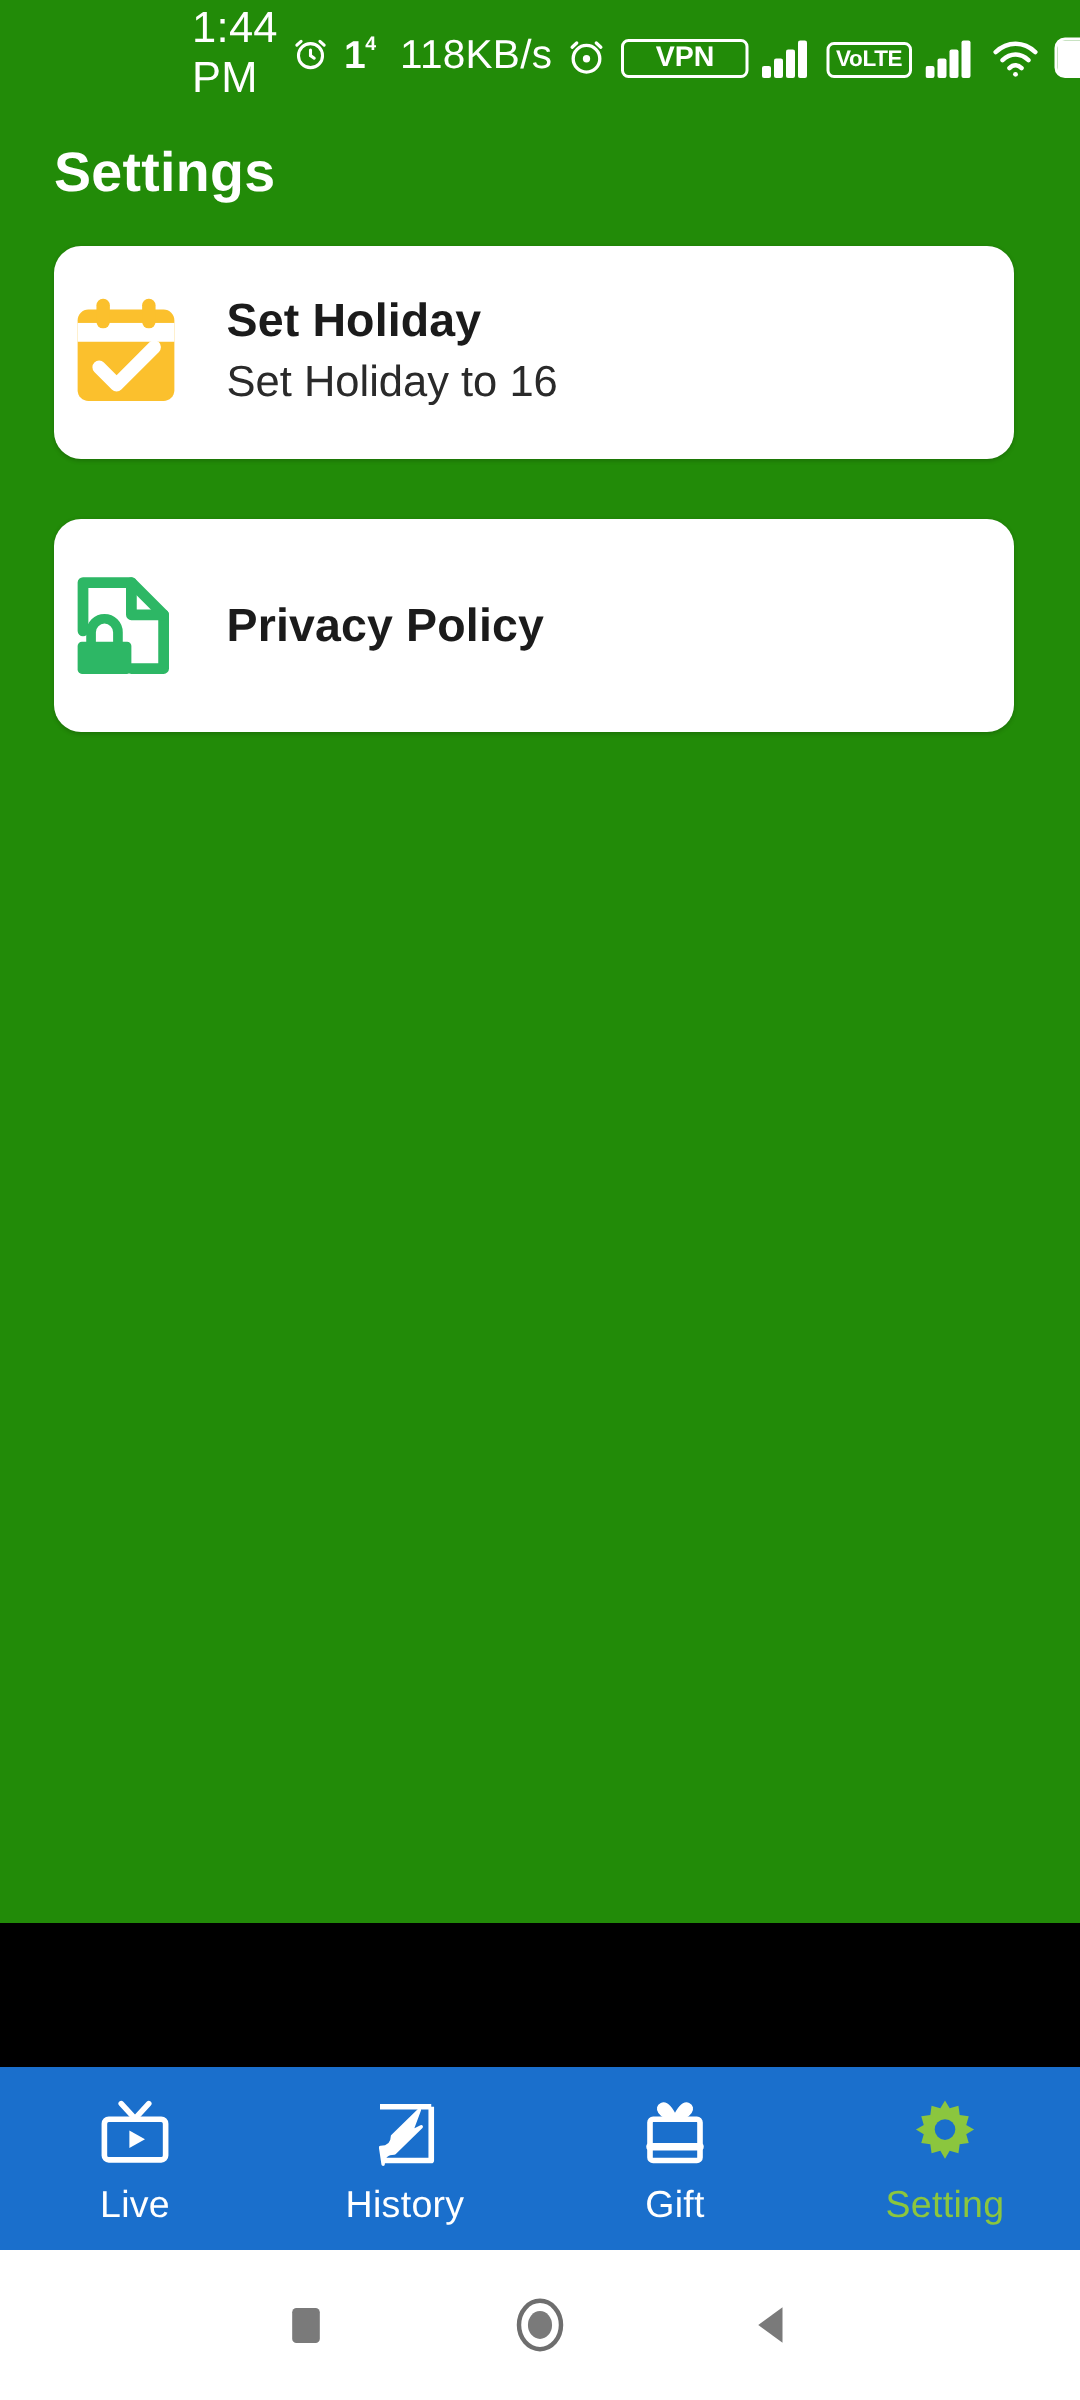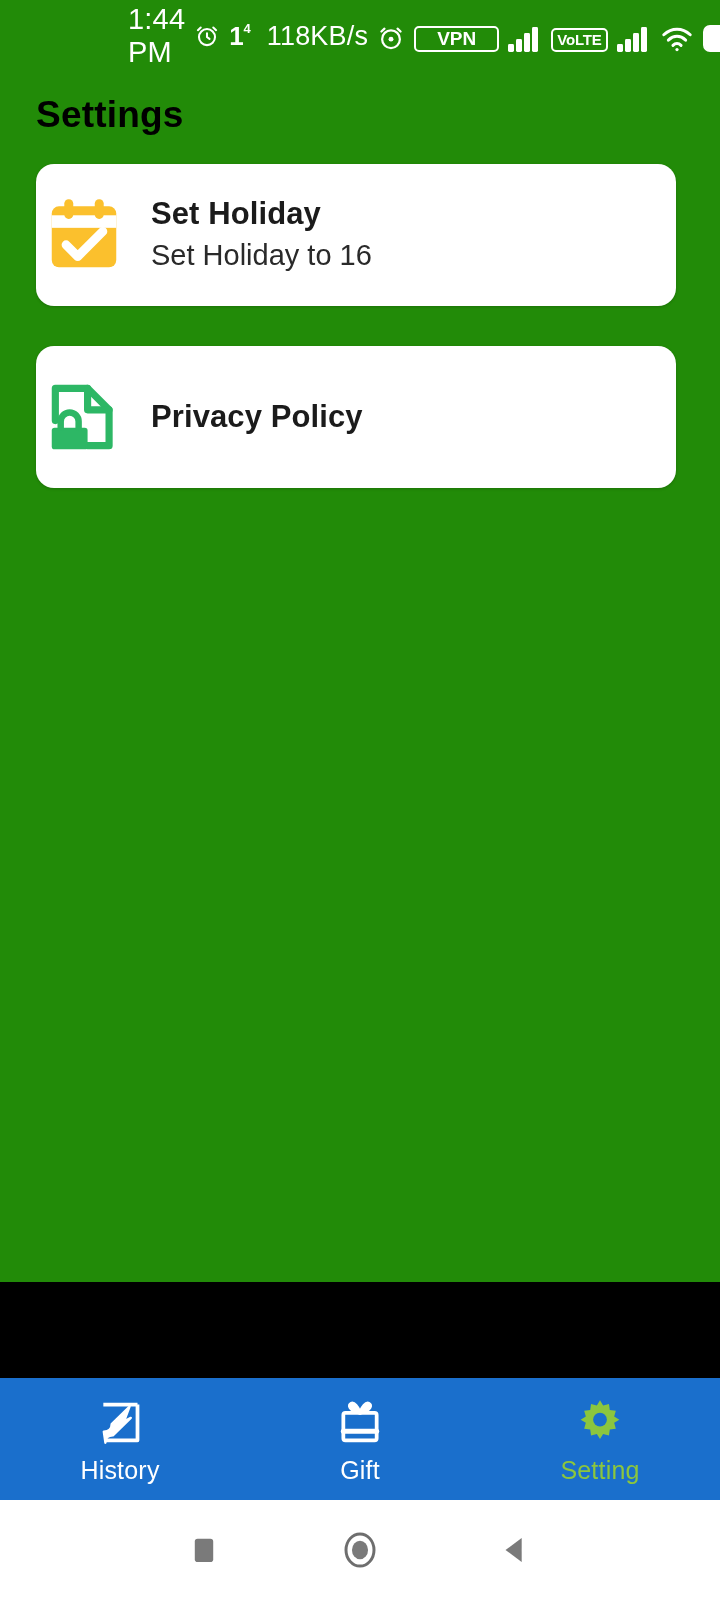--- a/index.html
+++ b/index.html
@@ -61,21 +61,21 @@
     display:flex; align-items:center; justify-content:center;
     border-radius:3px;
   }
   .battery-cap {
     width:4px; height:11px; background:#ffffff;
     border-radius:0 2px 2px 0; margin-left:2px;
   }
 
   
   #page-title {
-    color:#000000;
+    color:#ffffff;
     font-size:37px; font-weight:bold;
     margin:22px 0 0 36px;
     letter-spacing:.2px;
   }
 
   
   #settings-list {
     margin-top:28px;
     display:flex; flex-direction:column; gap:40px;
   }
@@ -237,20 +237,30 @@
 
 
   </div>
 
   <div id="content-filler"></div>
 
   <div id="ad-strip"></div>
 
   <div id="bottom-nav">
 
+    <div class="nav-item">
+      <span class="nav-icon">
+        <svg width="50" height="50" viewBox="0 0 24 24" fill="none" stroke="currentColor" stroke-width="1.8" stroke-linecap="round" stroke-linejoin="round">
+          <rect x="2.2" y="7.6" width="19.6" height="13" rx="1.4"></rect>
+          <path d="M7.6 2.6 12 7.4l4.4-4.8"></path>
+          <path d="M10.2 11.2v5.6l5-2.8z" fill="currentColor" stroke="none"></path>
+        </svg>
+      </span>
+      <span class="nav-label">Live</span>
+    </div>
 
     <div class="nav-item">
       <span class="nav-icon">
         <svg width="50" height="50" viewBox="0 0 24 24" fill="none" stroke="currentColor" stroke-width="1.8" stroke-linejoin="round">
           <path d="M20.4 3.6v17.2H4.6"></path>
           <path d="M4 3.6h16.4"></path>
           <path d="M4.2 16.6c2.6 0 3.8-1.2 3.8-3.6l8.6-8.4-2.6 7 3.2-1.6-8.6 8.4c-2.4 0-3.6 1.2-3.6 3.6z" fill="currentColor" stroke="currentColor" stroke-width="1.1"></path>
         </svg>
       </span>
       <span class="nav-label">History</span>

